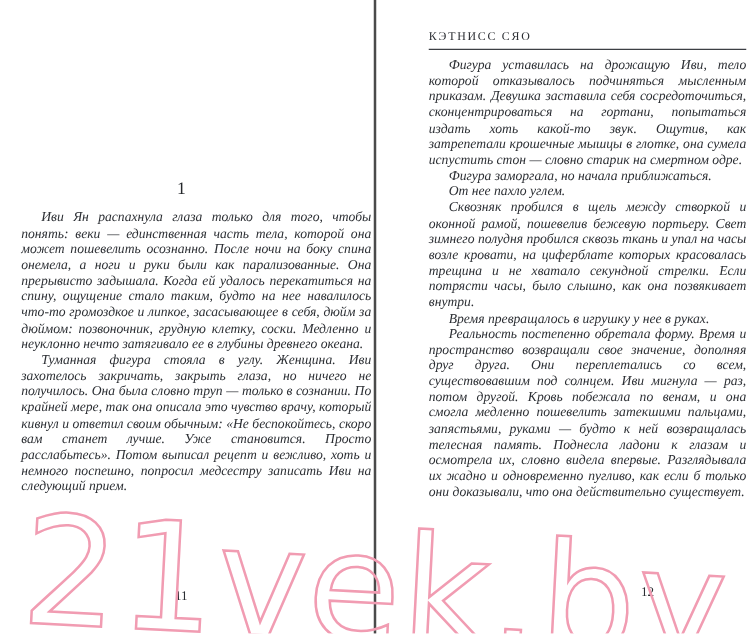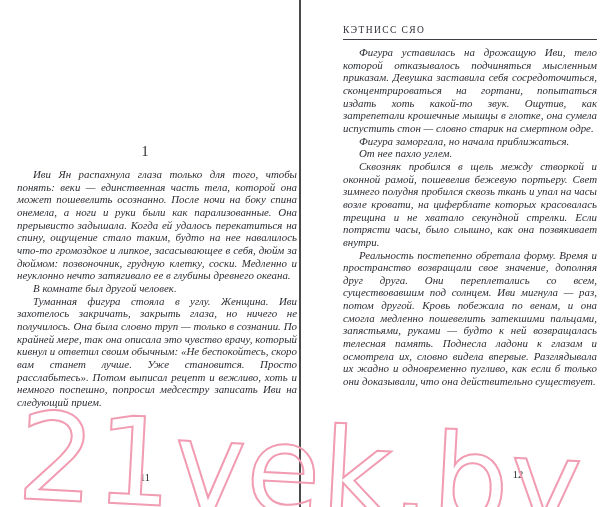--- a/index.html
+++ b/index.html
@@ -106,35 +106,35 @@
 </style>
 </head>
 <body>
 
 <div id="stage">
 
   <div class="left-page">
     <div class="chapter-heading">1</div>
     <div class="left-body body-text">
         <p>Иви Ян распахнула глаза только для того, чтобы понять: веки — единственная часть тела, которой она может пошевелить осознанно. После ночи на боку спина онемела, а ноги и руки были как парализованные. Она прерывисто задышала. Когда ей удалось перекатиться на спину, ощущение стало таким, будто на нее навалилось что-то громоздкое и липкое, засасывающее в себя, дюйм за дюймом: позвоночник, грудную клетку, соски. Медленно и неуклонно нечто затягивало ее в глубины древнего океана.</p>
-        <p>В комнате был другой человек.</p>
         <p>Туманная фигура стояла в углу. Женщина. Иви захотелось закричать, закрыть глаза, но ничего не получилось. Она была словно труп — только в сознании. По крайней мере, так она описала это чувство врачу, который кивнул и ответил своим обычным: «Не беспокойтесь, скоро вам станет лучше. Уже становится. Просто расслабьтесь». Потом выписал рецепт и вежливо, хоть и немного поспешно, попросил медсестру записать Иви на следующий прием.</p>
       </div>
     <div class="page-number">11</div>
   </div>
 
   <div class="page-divider"></div>
 
   <div class="right-page">
     <div class="running-header">КЭТНИСС СЯО</div>
     <div class="right-body body-text">
         <p>Фигура уставилась на дрожащую Иви, тело которой отказывалось подчиняться мысленным приказам. Девушка заставила себя сосредоточиться, сконцентрироваться на гортани, попытаться издать хоть какой-то звук. Ощутив, как затрепетали крошечные мышцы в глотке, она сумела испустить стон — словно старик на смертном одре.</p>
         <p>Фигура заморгала, но начала приближаться.</p>
         <p>От нее пахло углем.</p>
         <p>Сквозняк пробился в щель между створкой и оконной рамой, пошевелив бежевую портьеру. Свет зимнего полудня пробился сквозь ткань и упал на часы возле кровати, на циферблате которых красовалась трещина и не хватало секундной стрелки. Если потрясти часы, было слышно, как она позвякивает внутри.</p>
+        <p>Время превращалось в игрушку у нее в руках.</p>
         <p>Реальность постепенно обретала форму. Время и пространство возвращали свое значение, дополняя друг друга. Они переплетались со всем, существовавшим под солнцем. Иви мигнула — раз, потом другой. Кровь побежала по венам, и она смогла медленно пошевелить затекшими пальцами, запястьями, руками — будто к ней возвращалась телесная память. Поднесла ладони к глазам и осмотрела их, словно видела впервые. Разглядывала их жадно и одновременно пугливо, как если б только они доказывали, что она действительно существует.</p>
       </div>
     <div class="page-number">12</div>
   </div>
 
   <svg class="watermark-layer" width="600" height="507" viewBox="0 0 600 507">
     <text x="16" y="498" transform="rotate(3 16 498)" font-family="DejaVu Sans, sans-serif" font-size="121" letter-spacing="1" fill="none" stroke-width="2" stroke="#f19cb2">21vek.by</text>
   </svg>
 
 </div>

